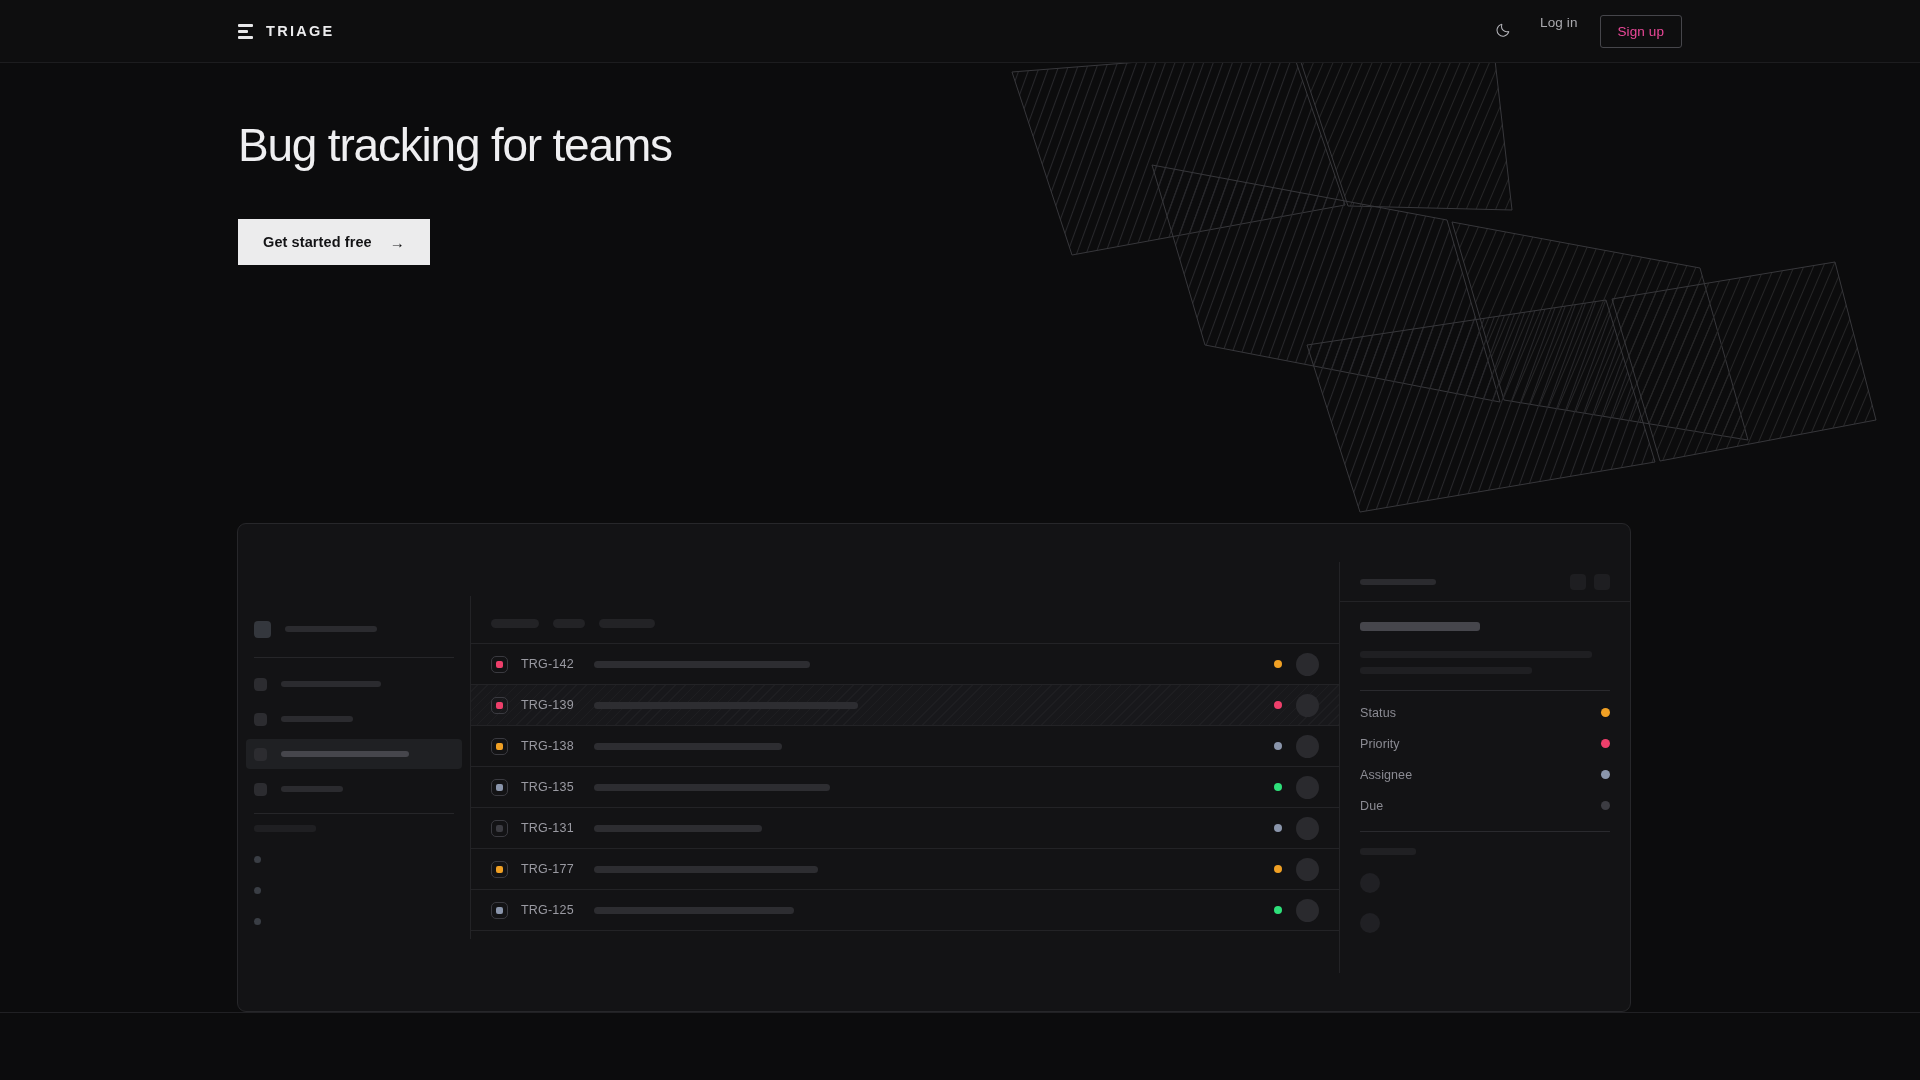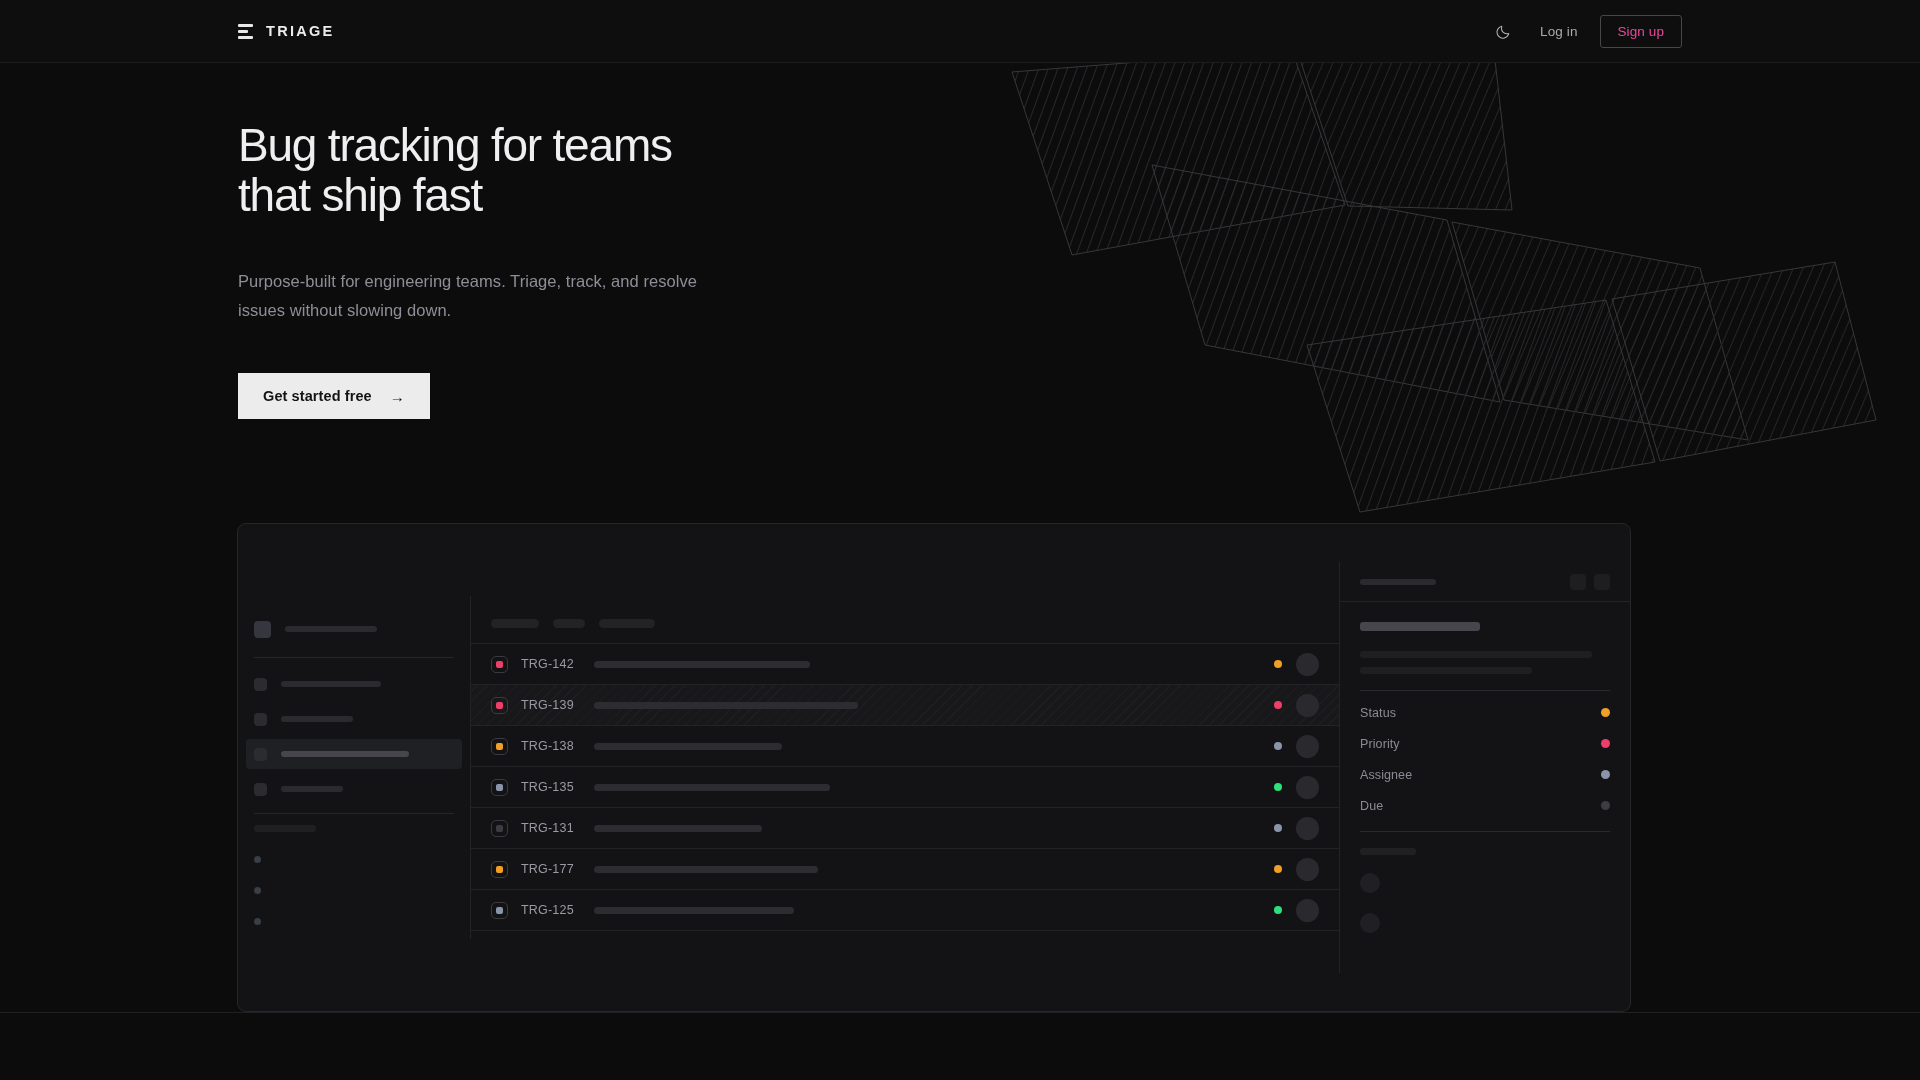--- a/index.html
+++ b/index.html
@@ -66,21 +66,21 @@
   .logo-mark i:nth-child(3) { width: 15px; }
   .brand-name {
     color: #ececee;
     font-size: 14.5px;
     font-weight: bold;
     letter-spacing: 2.3px;
   }
   .nav-right {
     margin-left: auto;
     display: flex;
-    align-items: center;
+    align-items: flex-start;
     gap: 22px;
   }
   .icon-btn {
     width: 30px; height: 30px;
     display: flex; align-items: center; justify-content: center;
     cursor: pointer;
     border-radius: 5px;
   }
   .moon {
     width: 15px; height: 15px;
@@ -299,23 +299,21 @@
         </svg>
       </span>
       <span class="nav-link">Log in</span>
       <button class="signup-btn">Sign up</button>
     </div>
   </div>
 
   <div class="hero">
     <h1>
       <span>Bug tracking for teams</span><br>
-      <span>that ship fast</span>
     </h1>
-    <p>Purpose-built for engineering teams. Triage, track, and resolve issues without slowing down.</p>
     <button class="cta">
       <span>Get started free</span>
       <span class="arrow">→</span>
     </button>
   </div>
 
   <div class="mockup">
 
     <div class="mk-sidebar">
       <div class="sb-ws">

